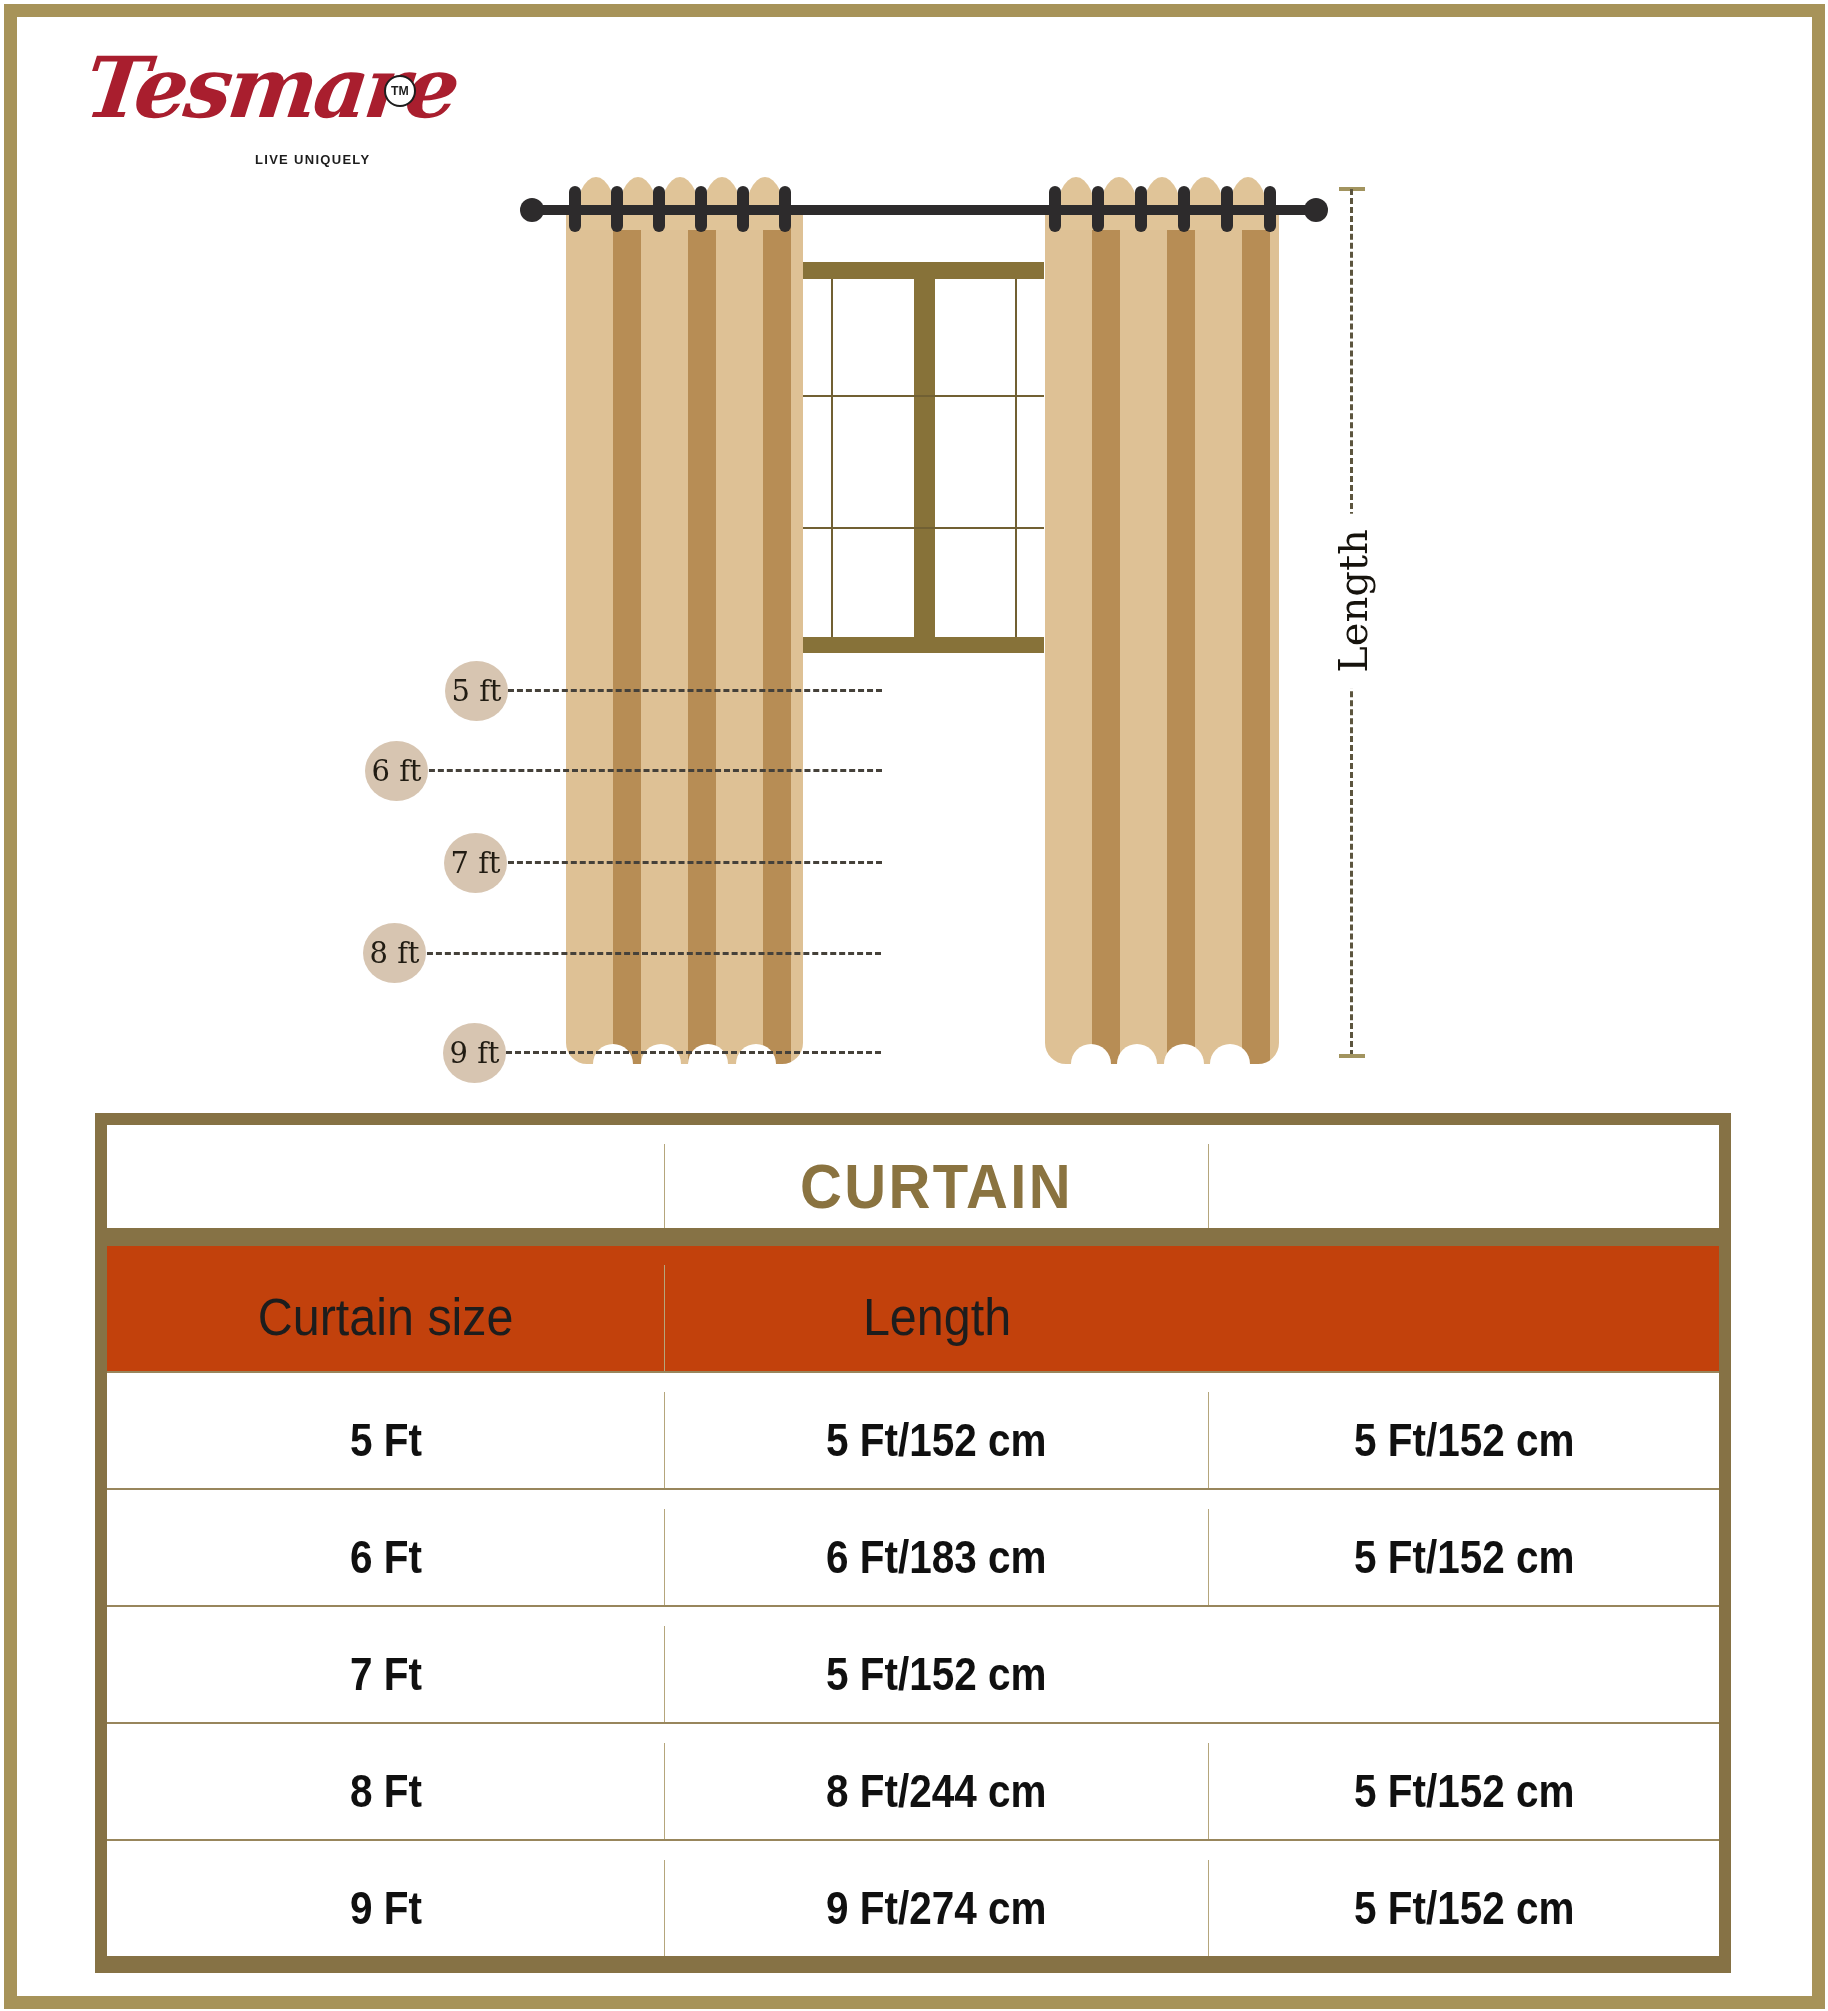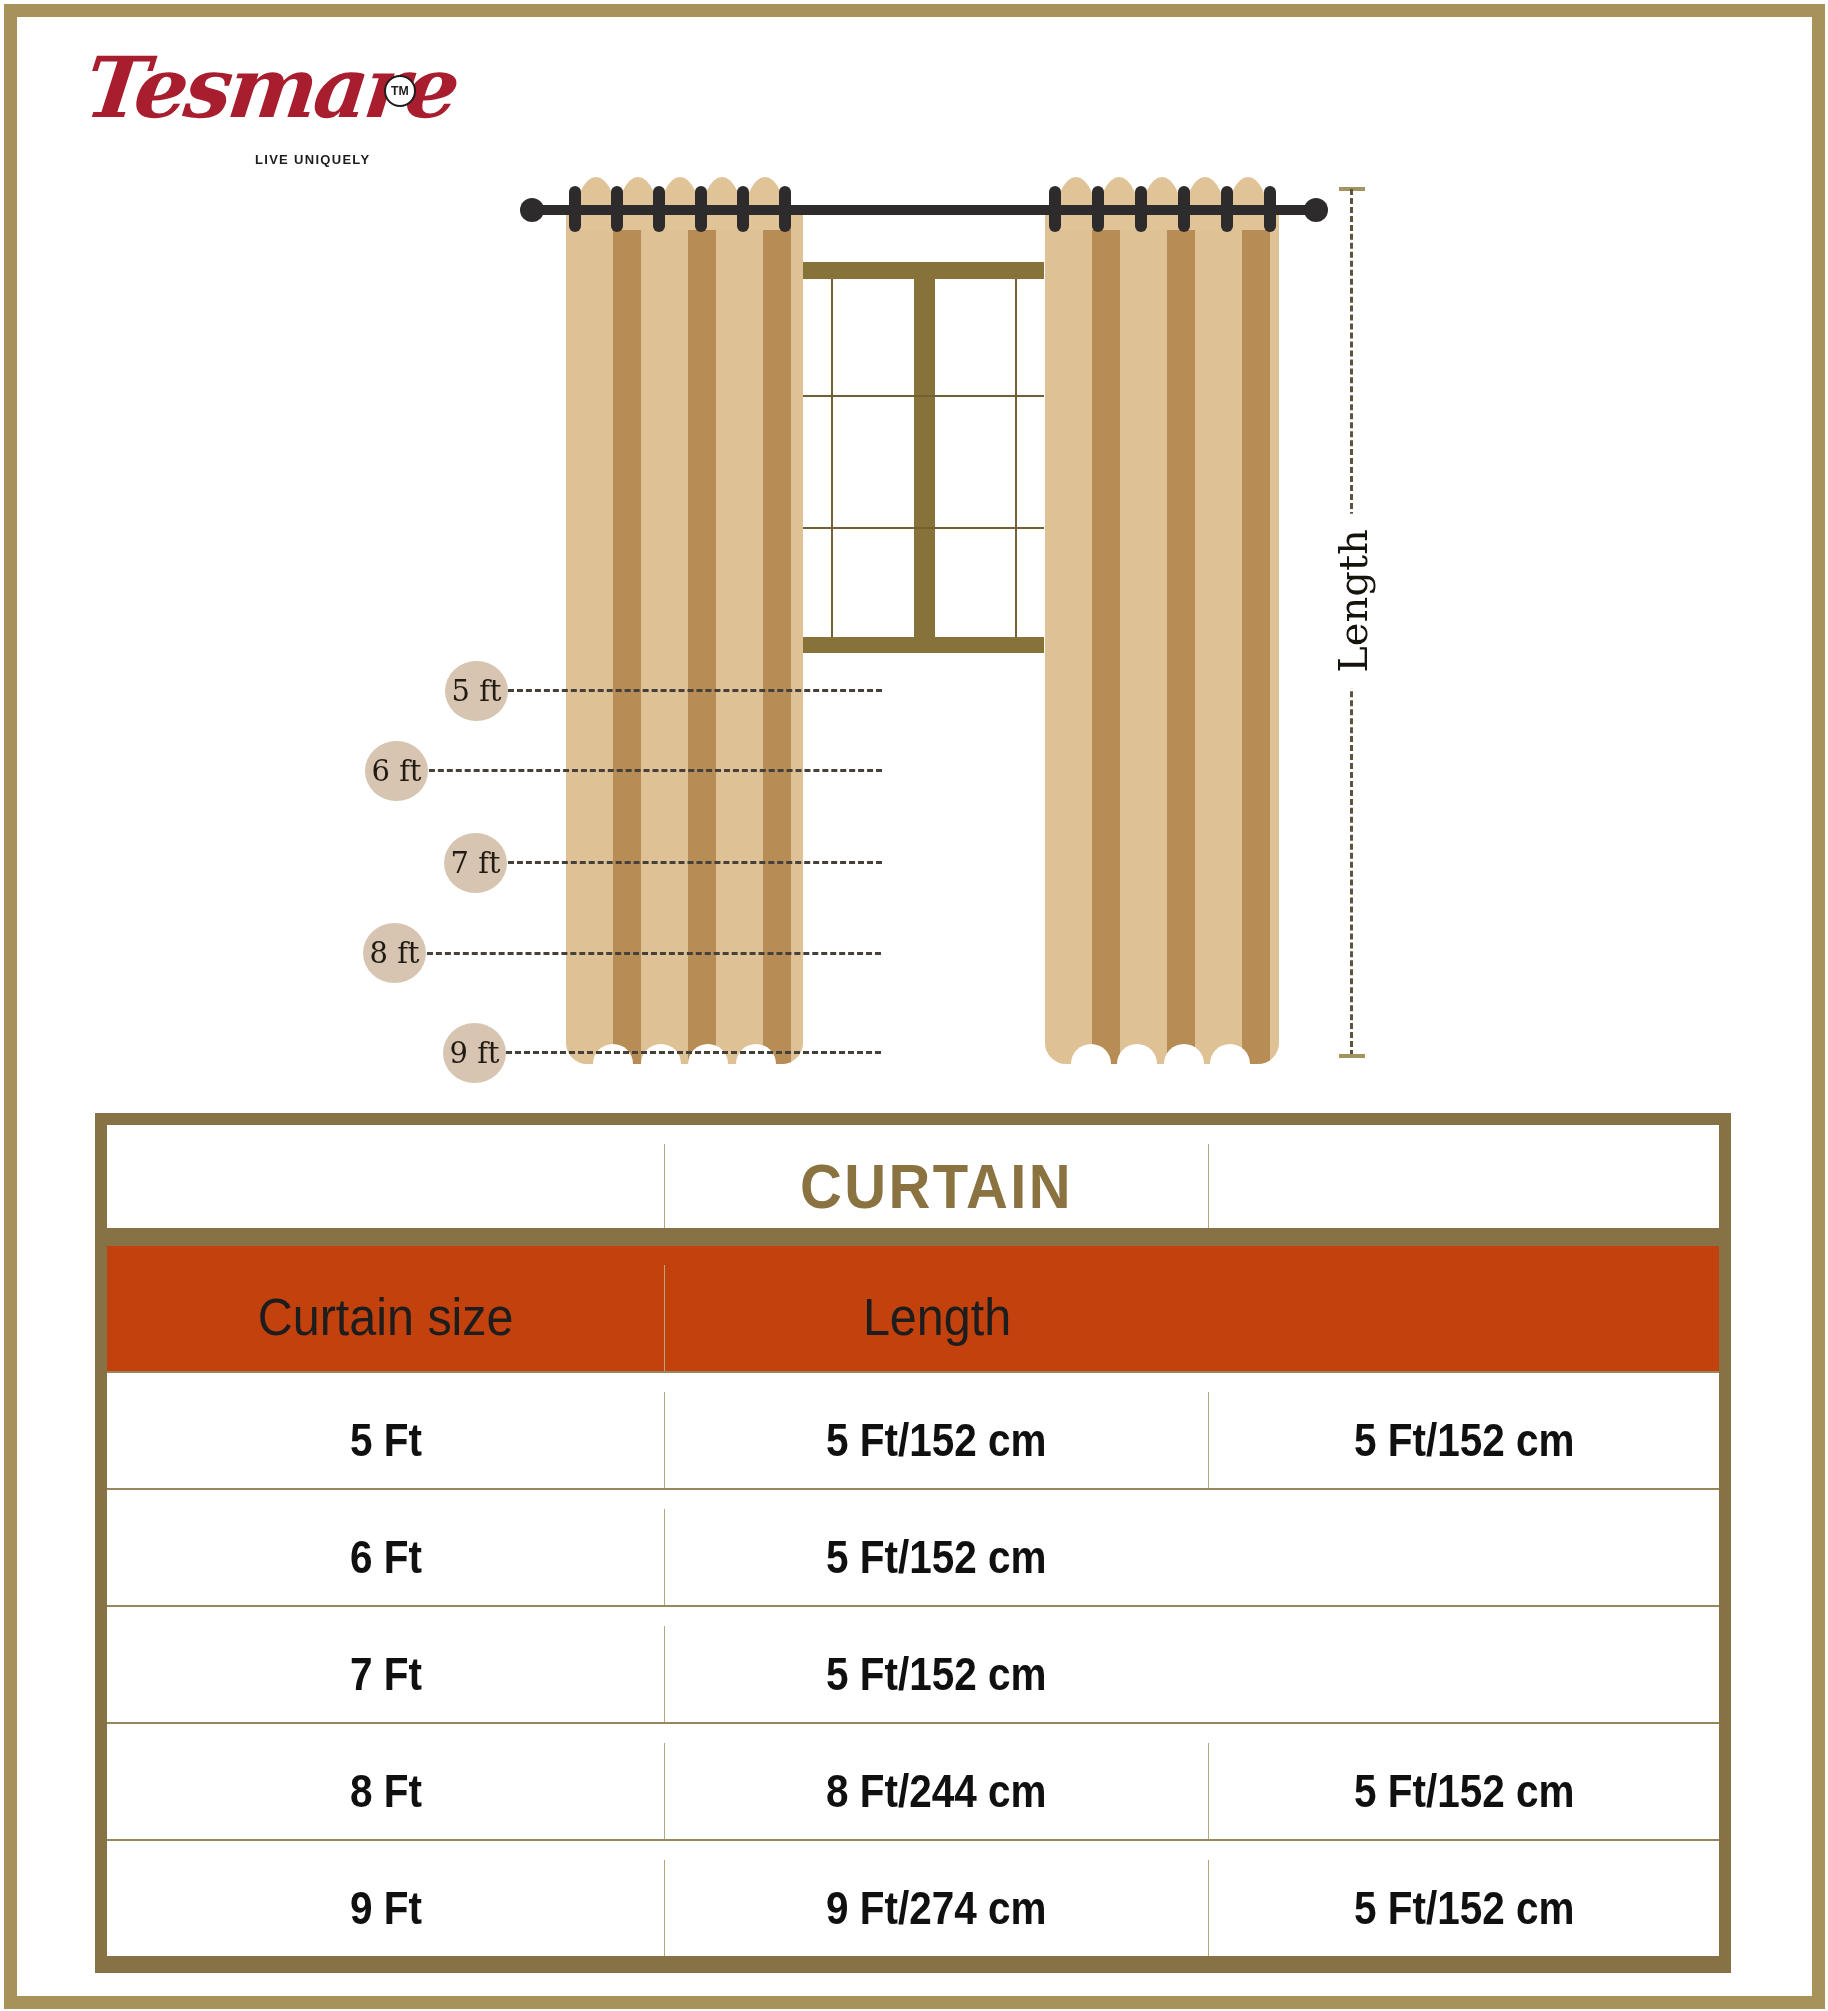--- a/index.html
+++ b/index.html
@@ -180,20 +180,23 @@
         </div>
       <div class="cell">
           <span class="txt-data">5 Ft/152 cm</span>
         </div>
     </div>
     <div class="t-row row-data">
       <div class="cell">
           <span class="txt-data">6 Ft</span>
         </div>
       <div class="cell">
+          <span class="txt-data">6 Ft/183 cm</span>
+        </div>
+      <div class="cell">
           <span class="txt-data">5 Ft/152 cm</span>
         </div>
     </div>
     <div class="t-row row-data">
       <div class="cell">
           <span class="txt-data">7 Ft</span>
         </div>
       <div class="cell">
           <span class="txt-data">5 Ft/152 cm</span>
         </div>

